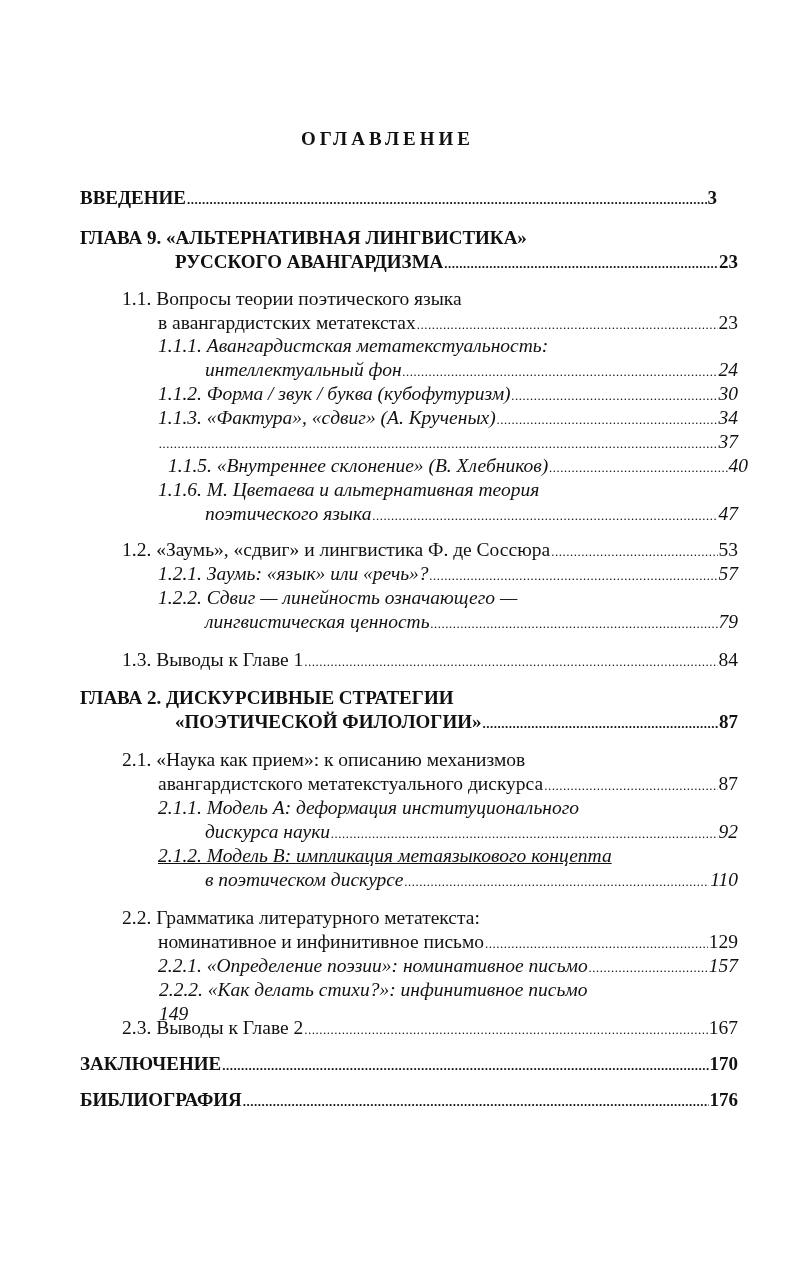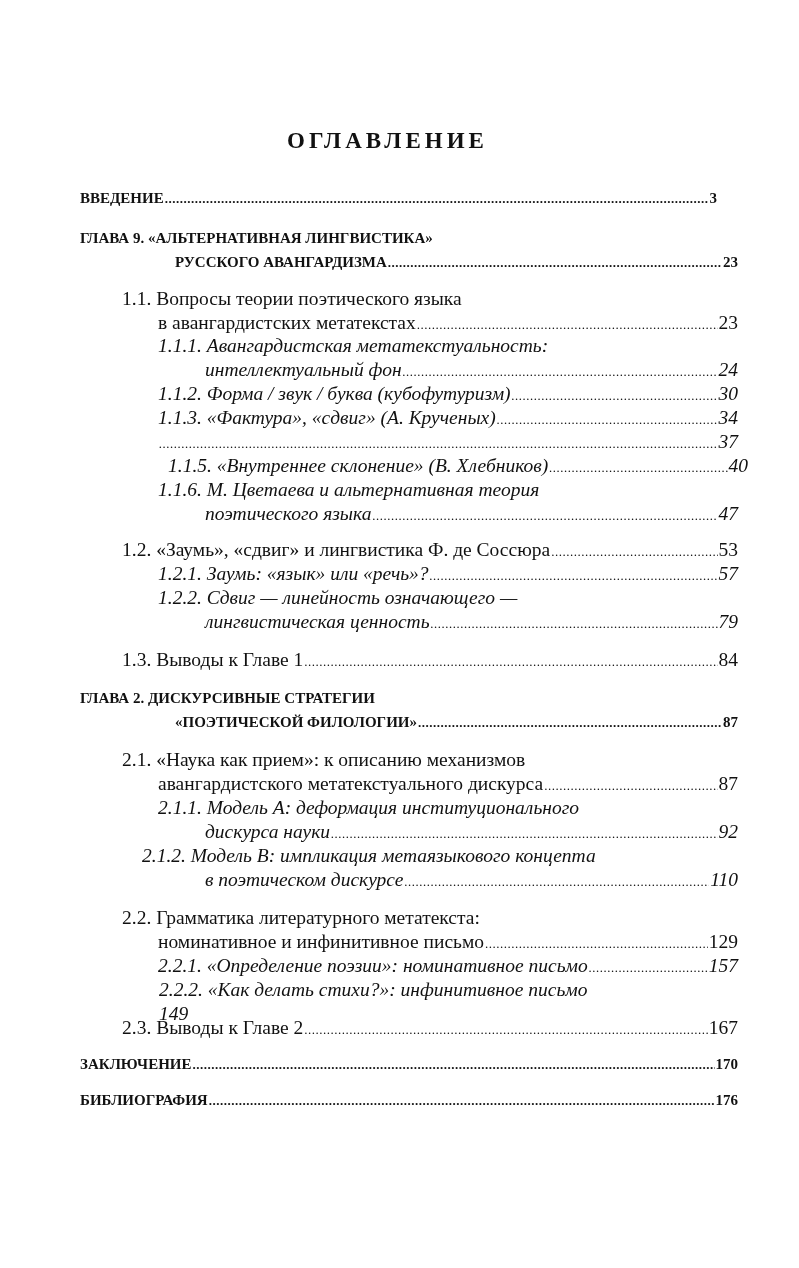--- a/index.html
+++ b/index.html
@@ -1,27 +1,27 @@
 <!DOCTYPE html>
 <html><head>
 <meta charset="utf-8">
 <style>
   html, body { margin: 0; padding: 0; background: #ffffff; }
   body { width: 799px; height: 1268px; position: relative; overflow: hidden;
          font-family: "Liberation Serif", "DejaVu Serif", serif; color: #111; }
   .title { position: absolute; top: 128px; left: 0; width: 775px; text-align: center;
-           font-weight: bold; font-size: 23px; letter-spacing: 4px; }
+           font-weight: bold; font-size: 19px; letter-spacing: 4px; }
   .toc { position: absolute; left: 0; top: 0; width: 799px; }
   .line { position: absolute; height: 24px; display: flex; align-items: baseline;
           font-size: 19.5px; line-height: 24px; white-space: nowrap; }
   .line .txt { flex: 0 0 auto; }
   .line .dots { flex: 1 1 auto; overflow: hidden; margin: 0 1px; }
   .line .dots::before { content: "........................................................................................................................................................................................................................................................................"; letter-spacing: 0.5px; font-size: 13px; }
   .line .pg { flex: 0 0 auto; }
-  .chap { font-weight: bold; font-size: 15px; }
+  .chap { font-weight: bold; font-size: 19px; }
   .ital { font-style: italic; }
   .plain { }
 </style>
 </head>
 <body>
 
 <div class="title">ОГЛАВЛЕНИЕ</div>
 
 <div class="toc">
 
@@ -137,21 +137,21 @@
 
   <div class="line ital" style="top:796px;left:158px;">
     <span class="txt">2.1.1. Модель А: деформация институционального</span>
   </div>
   <div class="line ital" style="top:820px;left:205px;width:533px;">
     <span class="txt">дискурса науки</span>
       <span class="dots"></span>
       <span class="pg">92</span>
   </div>
 
-  <div class="line ital" style="top:844px;left:142px;">
+  <div class="line ital" style="top:844px;left:158px;text-decoration:underline;">
     <span class="txt">2.1.2. Модель B: импликация метаязыкового концепта</span>
   </div>
   <div class="line ital" style="top:868px;left:205px;width:533px;">
     <span class="txt">в поэтическом дискурсе</span>
       <span class="dots"></span>
       <span class="pg">110</span>
   </div>
 
   <div class="line plain" style="top:906px;left:122px;">
     <span class="txt">2.2. Грамматика литературного метатекста:</span>

